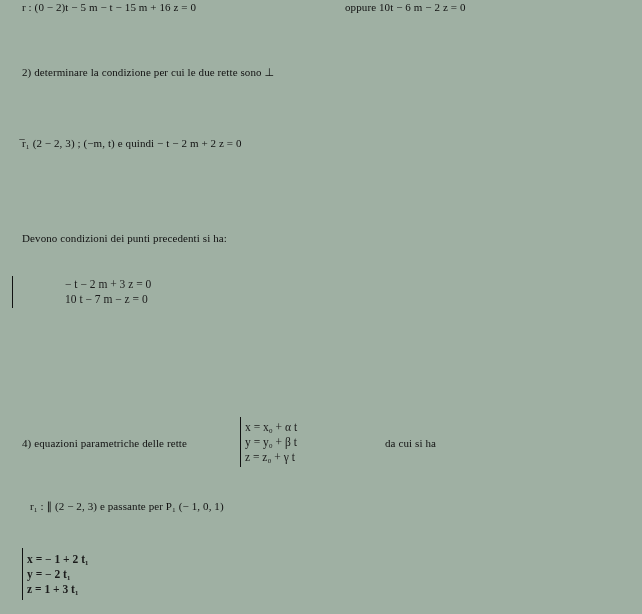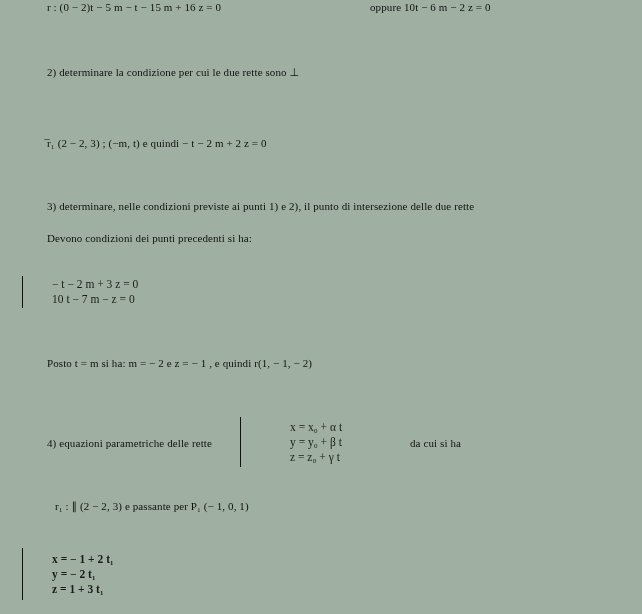--- a/index.html
+++ b/index.html
@@ -22,21 +22,20 @@
   }
   .line {
     position: absolute;
     white-space: nowrap;
     font-size: 11px;
     letter-spacing: 0.1px;
     color: #111;
   }
   .blurline {
     filter: blur(0.25px);
-    margin-left: 25px;
   }
   
   .toprow {
     top: 2px;
     font-size: 11px;
   }
   
   .system {
     position: absolute;
     display: flex;
@@ -70,37 +69,35 @@
 <div class="page">
 
   <div class="line toprow blurline" style="left:22px; top:1px;">r : (0 − 2)t − 5 m − t − 15 m + 16 z = 0</div>
   <div class="line toprow blurline" style="left:345px; top:1px;">oppure  10t − 6 m − 2 z = 0</div>
 
   <div class="line blurline" style="left:22px; top:66px;">2) determinare la condizione per cui le due rette sono ⊥</div>
 
 
   <div class="line blurline" style="left:22px; top:137px;">̅r₁ (2 − 2, 3) ; (−m, t)     e quindi          − t − 2 m + 2 z = 0</div>
 
-  <div class="line blurline" style="left:22px; top:200px;">3) determinare, nelle condizioni previste ai punti 1) e 2), il punto di intersezione delle due rette</div>
 
   <div class="line blurline" style="left:22px; top:232px;">Devono condizioni dei punti precedenti si ha:</div>
 
-  <div class="system" style="left:22px; top:272px; height:40px;">
+  <div class="system" style="left:12px; top:272px; height:40px;gap:48px;">
     <span class="brace-vert" style="height:32px;"></span>
     <span class="eqs">
       <span class="blurline">− t − 2 m + 3 z = 0</span>
       <span class="blurline">10 t − 7 m − z = 0</span>
     </span>
   </div>
 
-  <div class="line blurline" style="left:22px; top:357px;">Posto  t = m  si ha:   m = − 2  e  z = − 1 , e quindi  r(1, − 1, − 2)</div>
 
   <div class="line blurline" style="left:22px; top:437px;">4) equazioni parametriche delle rette</div>
 
-  <div class="paramblock" style="left:240px; top:413px; height:58px;gap:20px;">
+  <div class="paramblock" style="left:240px; top:413px; height:58px;">
     <span class="brace-vert" style="height:50px;"></span>
     <span class="eqs">
       <span class="blurline">x = x₀ + α t</span>
       <span class="blurline">y = y₀ + β t</span>
       <span class="blurline">z = z₀ + γ t</span>
     </span>
   </div>
 
   <div class="line blurline" style="left:385px; top:437px;">da cui si ha</div>
 

